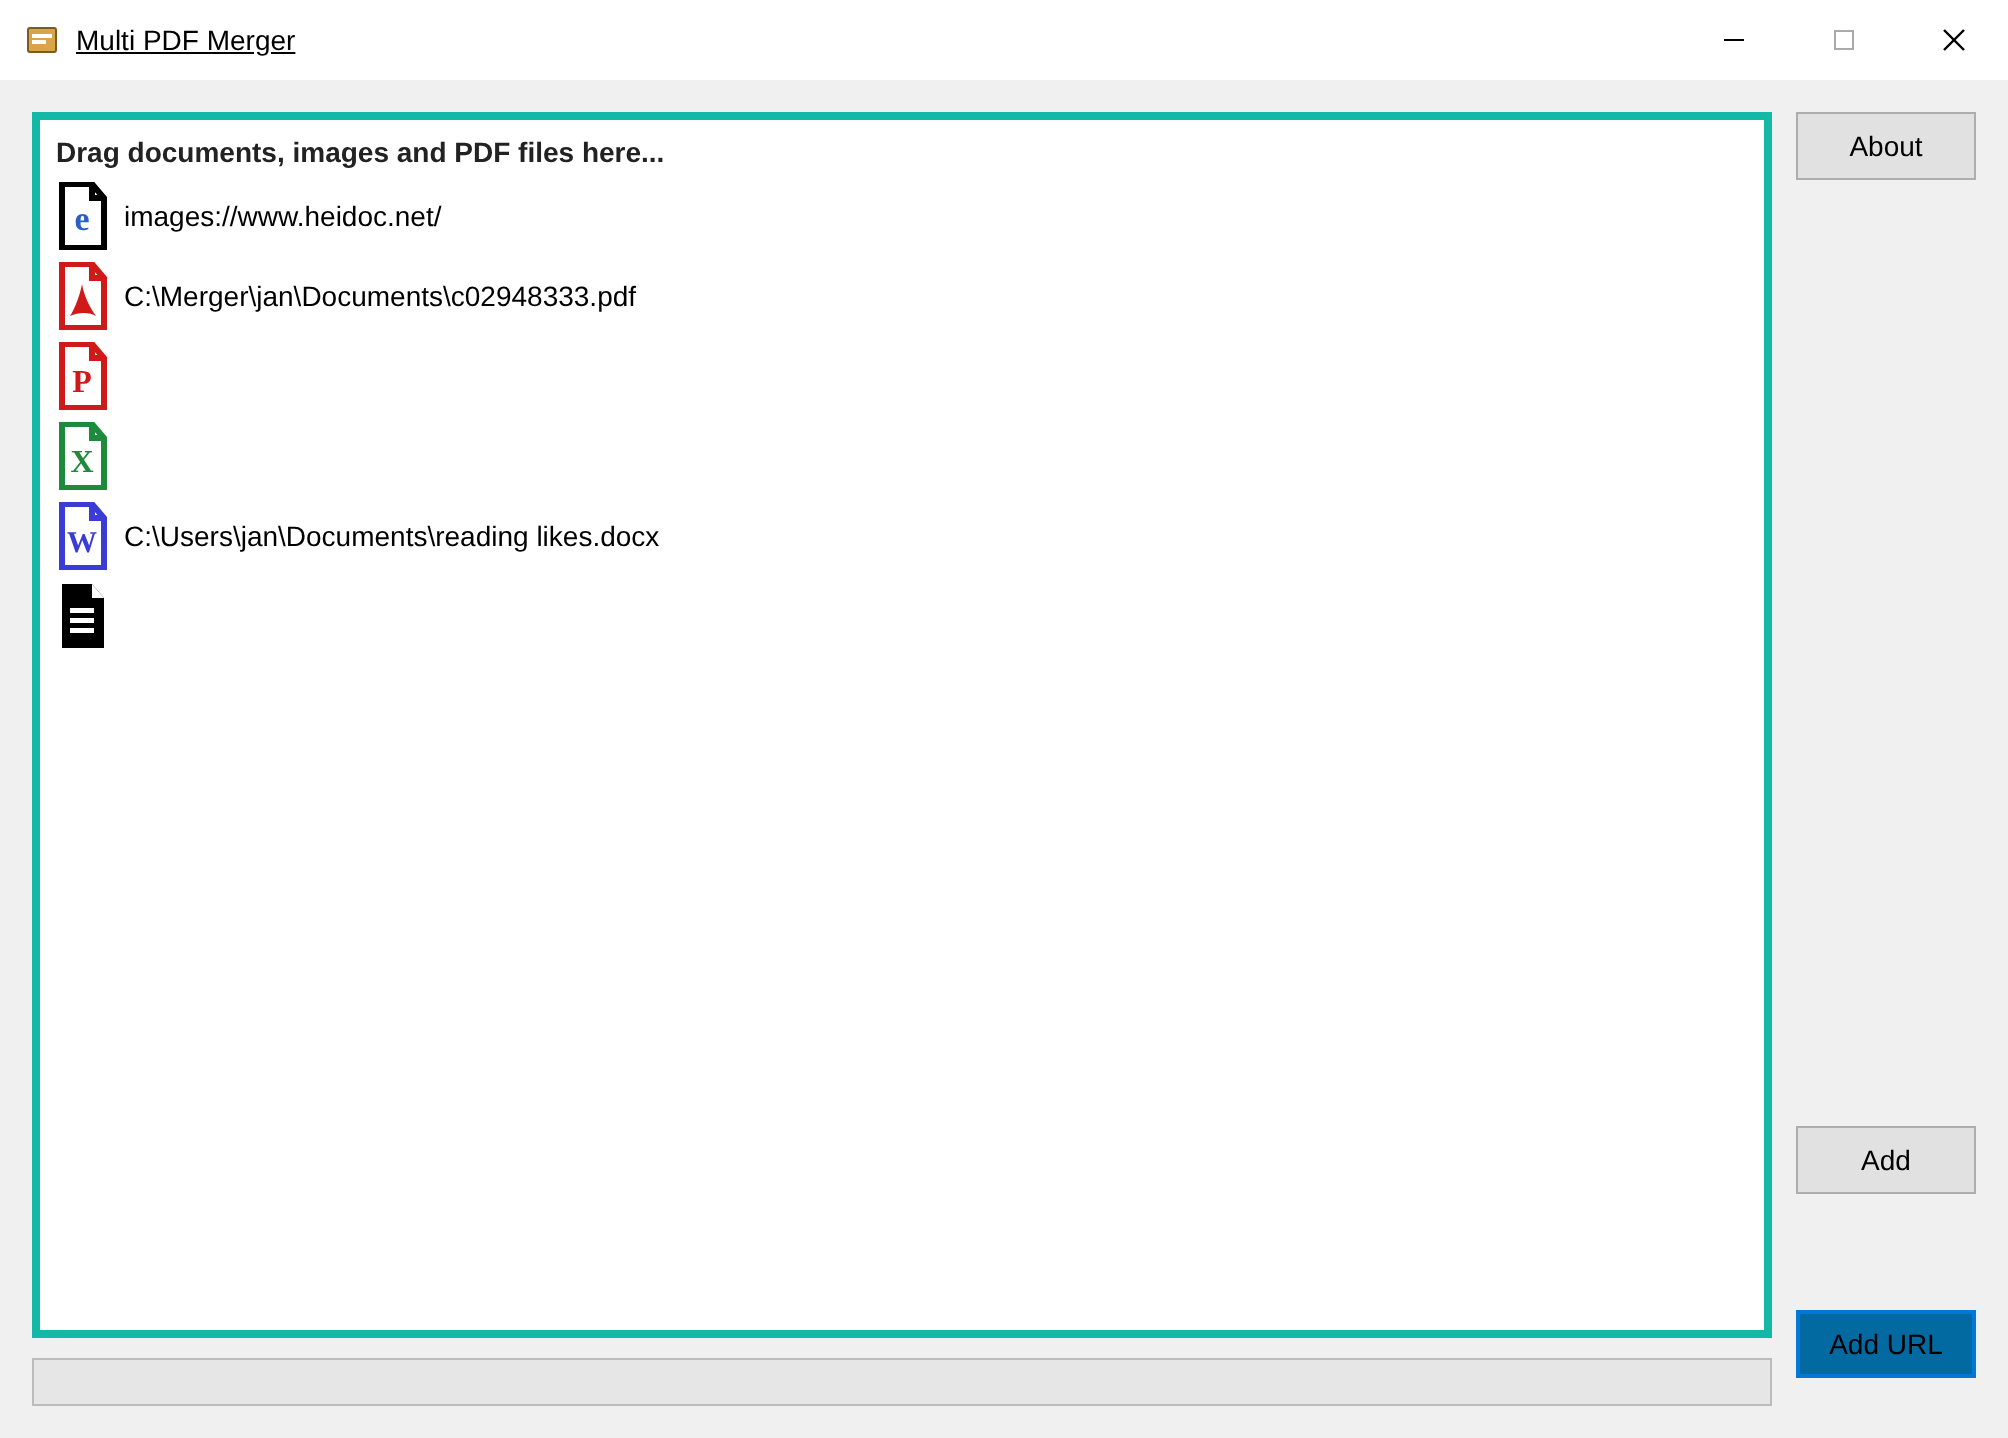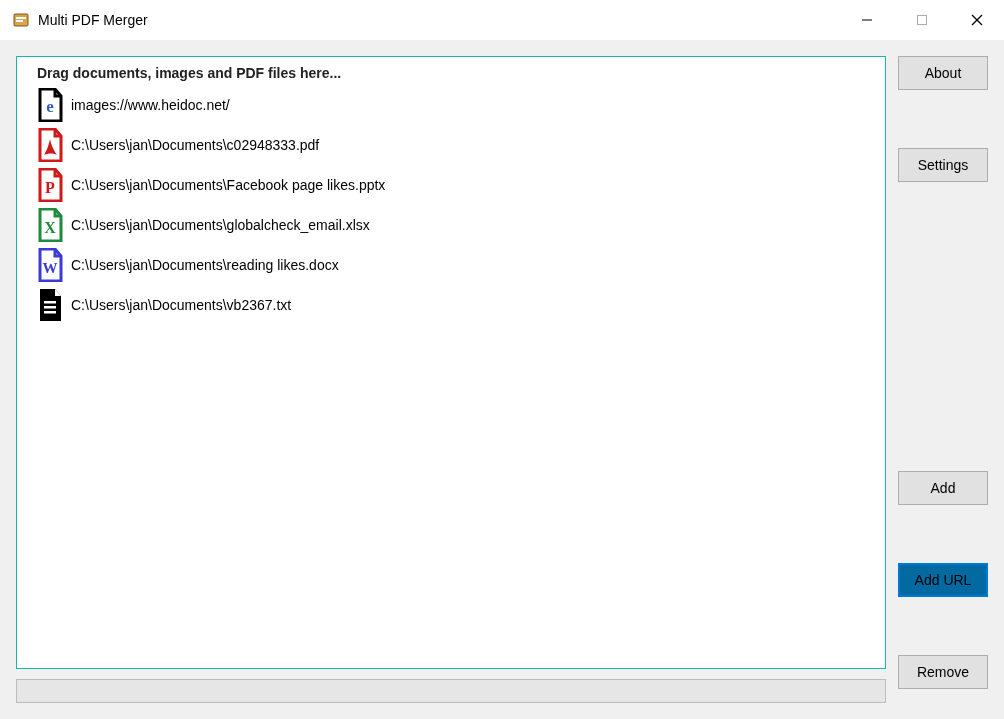--- a/index.html
+++ b/index.html
@@ -9,20 +9,21 @@
     font-size: 13px;
     background: #fff;
     width: 1004px; height: 719px;
     overflow: hidden;
   }
   .titlebar {
     height: 40px;
     display: flex;
     align-items: center;
     border-bottom: none;
+    text-decoration: underline;
   }
   .titlebar .app-icon {
     width: 18px; height: 18px;
     margin-left: 12px;
     margin-right: 8px;
     display: flex; align-items: center; justify-content: center;
   }
   .titlebar .title {
     font-size: 14px;
     color: #000;
@@ -50,22 +51,22 @@
   .leftcol {
     flex: 1;
     display: flex;
     flex-direction: column;
     gap: 10px;
   }
 
   .listpanel {
     flex: 1;
     background: #fff;
-    border: 1px solid #14b8a6;
-    padding: 6px 18px;
+    border: 4px solid #14b8a6;
+    padding: 6px 6px;
     overflow: auto;
   }
   .drop-hint {
     font-weight: 700;
     color: #222;
     margin: 2px 0 4px 2px;
     font-size: 14px;
   }
   .file-row {
     display: flex;
@@ -166,45 +167,43 @@
             <div class="fpath">images://www.heidoc.net/</div>
           </div>
           <div class="file-row">
             <div class="ficon">
     <svg viewBox="0 0 28 34">
       <path d="M4 1 H19 L25 8 V33 H4 Z" fill="#fff" stroke="#d01919" stroke-width="3"></path>
       <path d="M19 1 L19 8 L25 8" fill="none" stroke="#d01919" stroke-width="3"></path>
       <path d="M14 11 C13 17 10 24 8 27 C12 25 18 25 21 27 C18 23 15 17 14 11 Z" fill="#d01919"></path>
     </svg>
             </div>
-            <div class="fpath">C:\Users\jan\Documents\c02948333.pdf</div>
+            <div class="fpath">C:\Merger\jan\Documents\c02948333.pdf</div>
           </div>
           <div class="file-row">
             <div class="ficon">
     <svg viewBox="0 0 28 34">
       <path d="M4 1 H19 L25 8 V33 H4 Z" fill="#fff" stroke="#d01919" stroke-width="3"></path>
       <path d="M19 1 L19 8 L25 8" fill="none" stroke="#d01919" stroke-width="3"></path>
 
         <text x="14" y="25" text-anchor="middle" font-family="Segoe UI" font-size="16" font-weight="800" fill="#d01919">P</text>
 
     </svg>
             </div>
-            <div class="fpath">C:\Users\jan\Documents\Facebook page likes.pptx</div>
           </div>
           <div class="file-row">
             <div class="ficon">
     <svg viewBox="0 0 28 34">
       <path d="M4 1 H19 L25 8 V33 H4 Z" fill="#fff" stroke="#1e8a3b" stroke-width="3"></path>
       <path d="M19 1 L19 8 L25 8" fill="none" stroke="#1e8a3b" stroke-width="3"></path>
 
         <text x="14" y="25" text-anchor="middle" font-family="Segoe UI" font-size="16" font-weight="800" fill="#1e8a3b">X</text>
 
     </svg>
             </div>
-            <div class="fpath">C:\Users\jan\Documents\globalcheck_email.xlsx</div>
           </div>
           <div class="file-row">
             <div class="ficon">
     <svg viewBox="0 0 28 34">
       <path d="M4 1 H19 L25 8 V33 H4 Z" fill="#fff" stroke="#3b3bd6" stroke-width="3"></path>
       <path d="M19 1 L19 8 L25 8" fill="none" stroke="#3b3bd6" stroke-width="3"></path>
 
         <text x="14" y="25" text-anchor="middle" font-family="Segoe UI" font-size="15" font-weight="800" fill="#3b3bd6">W</text>
 
     </svg>
@@ -214,34 +213,31 @@
           <div class="file-row">
             <div class="ficon">
         <svg viewBox="0 0 28 34">
           <path d="M4 1 H19 L25 8 V33 H4 Z" fill="#000"></path>
           <path d="M19 1 L19 8 L25 8 Z" fill="#fff"></path>
           <rect x="8" y="13" width="12" height="2.5" fill="#fff"></rect>
           <rect x="8" y="18" width="12" height="2.5" fill="#fff"></rect>
           <rect x="8" y="23" width="12" height="2.5" fill="#fff"></rect>
         </svg>
             </div>
-            <div class="fpath">C:\Users\jan\Documents\vb2367.txt</div>
           </div>
         </div>
     </div>
     <div class="progress"></div>
   </div>
 
   <div class="rightcol">
     <div class="btn">About</div>
-    <div class="btn">Settings</div>
     <div class="gap"></div>
     <div class="btn">Add</div>
     <div class="btn selected">Add URL</div>
-    <div class="btn">Remove</div>
   </div>
 
 </div>
 
 <svg width="0" height="0" style="position:absolute">
   <defs>
 
     <g id="file-outline">
       <path d="M4 1 H18 L24 8 V33 H4 Z" fill="#fff"></path>
       <path d="M4 1 H18 L24 8 V33 H4 Z" fill="none"></path>

